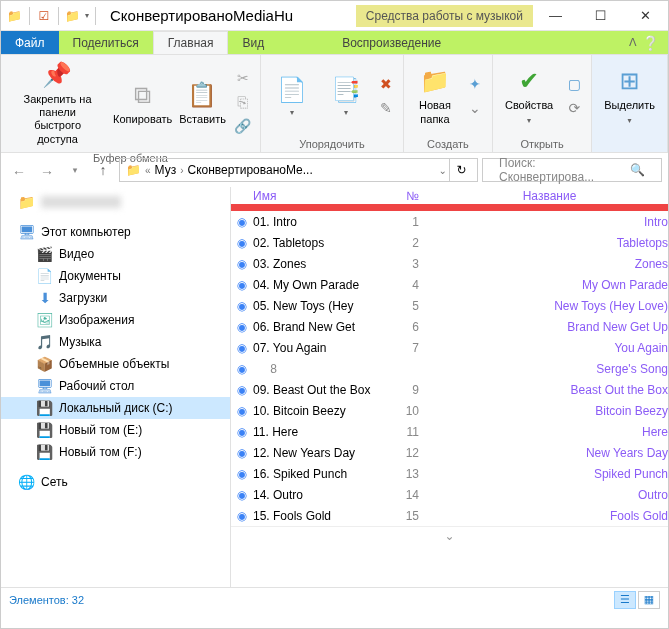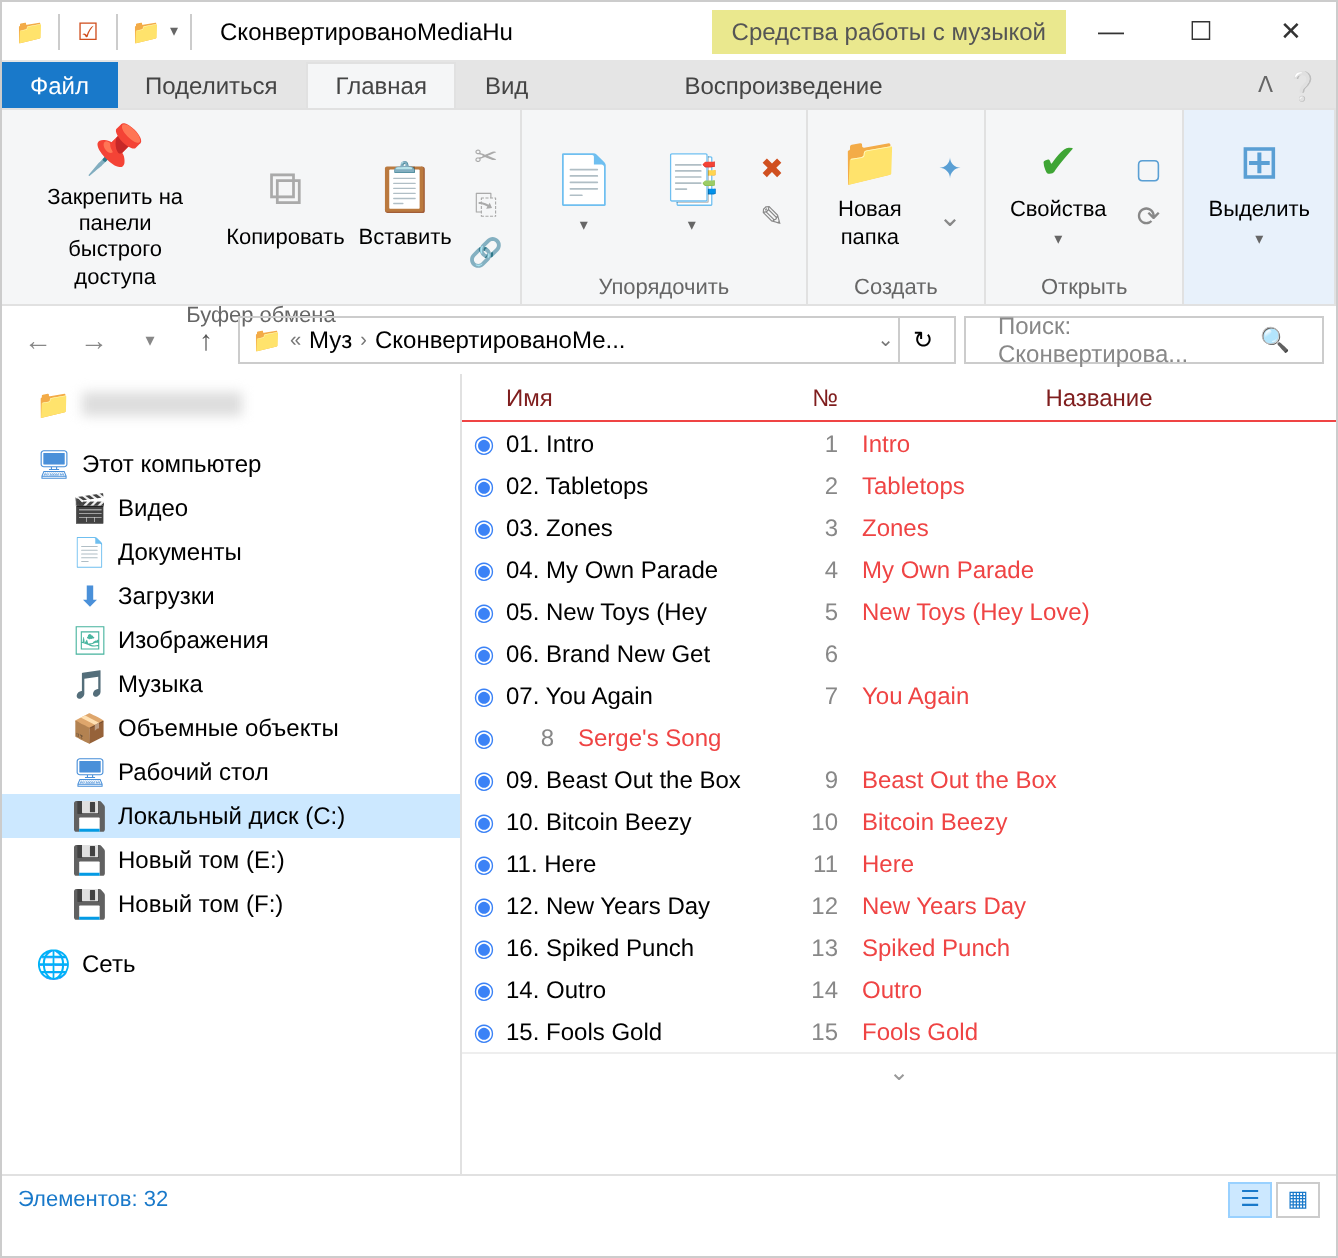--- a/index.html
+++ b/index.html
@@ -2,26 +2,26 @@
 <html><head>
 <meta charset="utf-8">
 <style>
 * { box-sizing: border-box; margin: 0; padding: 0; font-family: "Segoe UI", Tahoma, sans-serif; }
 body { background: #fff; width: 669px; height: 629px; overflow: hidden; border: 1px solid #ccc; }
 
 .titlebar { height: 30px; display: flex; align-items: center; background: #fff; border-bottom: 1px solid #e5e5e5; }
 .titlebar-icons { display: flex; align-items: center; gap: 4px; padding: 0 6px; }
 .titlebar-icon { width: 16px; height: 16px; display: flex; align-items: center; justify-content: center; font-size: 12px; }
 .titlebar-sep { width: 1px; height: 18px; background: #ccc; margin: 0 2px; }
-.titlebar-title { flex: 1; font-size: 12px; padding-left: 6px; }
+.titlebar-title { flex: 1; font-size: 15px; padding-left: 6px; }
 .context-tab { background: #eae88e; font-size: 12px; padding: 4px 10px; color: #555; }
 .titlebar-controls { display: flex; margin-left: auto; }
 .wc { width: 45px; height: 30px; display: flex; align-items: center; justify-content: center; font-size: 13px; color: #333; }
 
-.tabs { height: 24px; display: flex; align-items: stretch; font-size: 12px; background: #e5e5e5; border-bottom: 1px solid #e1e1e1; }
+.tabs { height: 24px; display: flex; align-items: stretch; font-size: 12px; background: #bef264; border-bottom: 1px solid #e1e1e1; }
 .tab { padding: 3px 14px; color: #444; display: flex; align-items: center; }
 .tab.file { background: #1979ca; color: #fff; }
 .tab.active { background: #f5f6f7; border: 1px solid #e1e1e1; border-bottom: none; }
 .tab.context { margin-left: 50px; text-align: center; }
 .tab-right { margin-left: auto; display: flex; align-items: center; padding: 0 8px; gap: 6px; }
 
 .ribbon { height: 98px; background: #f5f6f7; display: flex; border-bottom: 1px solid #e1e1e1; font-size: 11px; }
 .ribbon-group { border-right: 1px solid #e1e1e1; display: flex; flex-direction: column; }
 .ribbon-group-content { flex: 1; display: flex; align-items: center; padding: 2px 6px; gap: 4px; }
 .ribbon-group-label { text-align: center; font-size: 11px; color: #666; padding: 2px 0; }
@@ -44,30 +44,30 @@
 .search-icon { margin-left: auto; color: #888; }
 
 .main { display: flex; height: 400px; }
 .sidebar { width: 230px; border-right: 1px solid #e1e1e1; overflow: hidden; font-size: 12px; padding: 4px 0; }
 .tree-item { display: flex; align-items: center; height: 22px; padding-left: 18px; gap: 6px; }
 .tree-item.selected { background: #cce8ff; }
 .tree-item.child { padding-left: 36px; }
 .tree-icon { width: 16px; height: 16px; display: flex; align-items: center; justify-content: center; font-size: 14px; }
 
 .filelist { flex: 1; overflow: hidden; font-size: 12px; }
-.columns { display: flex; border-bottom: 1px solid #ef4444; height: 24px; align-items: center; color: #7f1d1d; }
+.columns { display: flex; border-bottom: 7px solid #ef4444; height: 24px; align-items: center; color: #8b5cf6; }
 .col { padding: 0 6px; }
 .col.name { width: 160px; }
 .col.num { width: 40px; text-align: right; padding-right: 12px; }
 .col.title { flex: 1; text-align: center; }
 .row { display: flex; height: 21px; align-items: center; }
 .row .cell-icon { width: 18px; display: flex; align-items: center; justify-content: center; padding-left: 4px; }
 .row .cell-name { width: 142px; padding-left: 4px; white-space: nowrap; overflow: hidden; }
 .row .cell-num { width: 40px; text-align: right; color: #888; padding-right: 12px; }
-.row .cell-title { flex: 1; color: #ef4444; white-space: nowrap; overflow: hidden; }
+.row .cell-title { flex: 1; color: #8b5cf6; white-space: nowrap; overflow: hidden; text-align: right; }
 .scroll-hint { height: 18px; display: flex; align-items: center; justify-content: center; color: #999; border-top: 1px solid #eee; }
 
 .status { height: 24px; border-top: 1px solid #e1e1e1; display: flex; align-items: center; padding: 0 8px; font-size: 11px; color: #1979ca; }
 .status-right { margin-left: auto; display: flex; gap: 2px; }
 .view-btn { width: 22px; height: 18px; border: 1px solid #ccc; display: flex; align-items: center; justify-content: center; font-size: 11px; }
 .view-btn.active { background: #cce8ff; border-color: #99d1ff; }
 
 .folder-ico { color: #f8d672; }
 .audio-ico { color: #3b82f6; }
 </style>
@@ -300,20 +300,21 @@
         <div class="row">
           <span class="cell-icon audio-ico">◉</span>
           <span class="cell-name">05. New Toys (Hey</span>
           <span class="cell-num">5</span>
           <span class="cell-title">New Toys (Hey Love)</span>
         </div>
         <div class="row">
           <span class="cell-icon audio-ico">◉</span>
           <span class="cell-name">06. Brand New Get</span>
           <span class="cell-num">6</span>
+          <span class="cell-title">Brand New Get Up</span>
         </div>
         <div class="row">
           <span class="cell-icon audio-ico">◉</span>
           <span class="cell-name">07. You Again</span>
           <span class="cell-num">7</span>
           <span class="cell-title">You Again</span>
         </div>
         <div class="row">
           <span class="cell-icon audio-ico">◉</span>
           <span class="cell-num">8</span>

